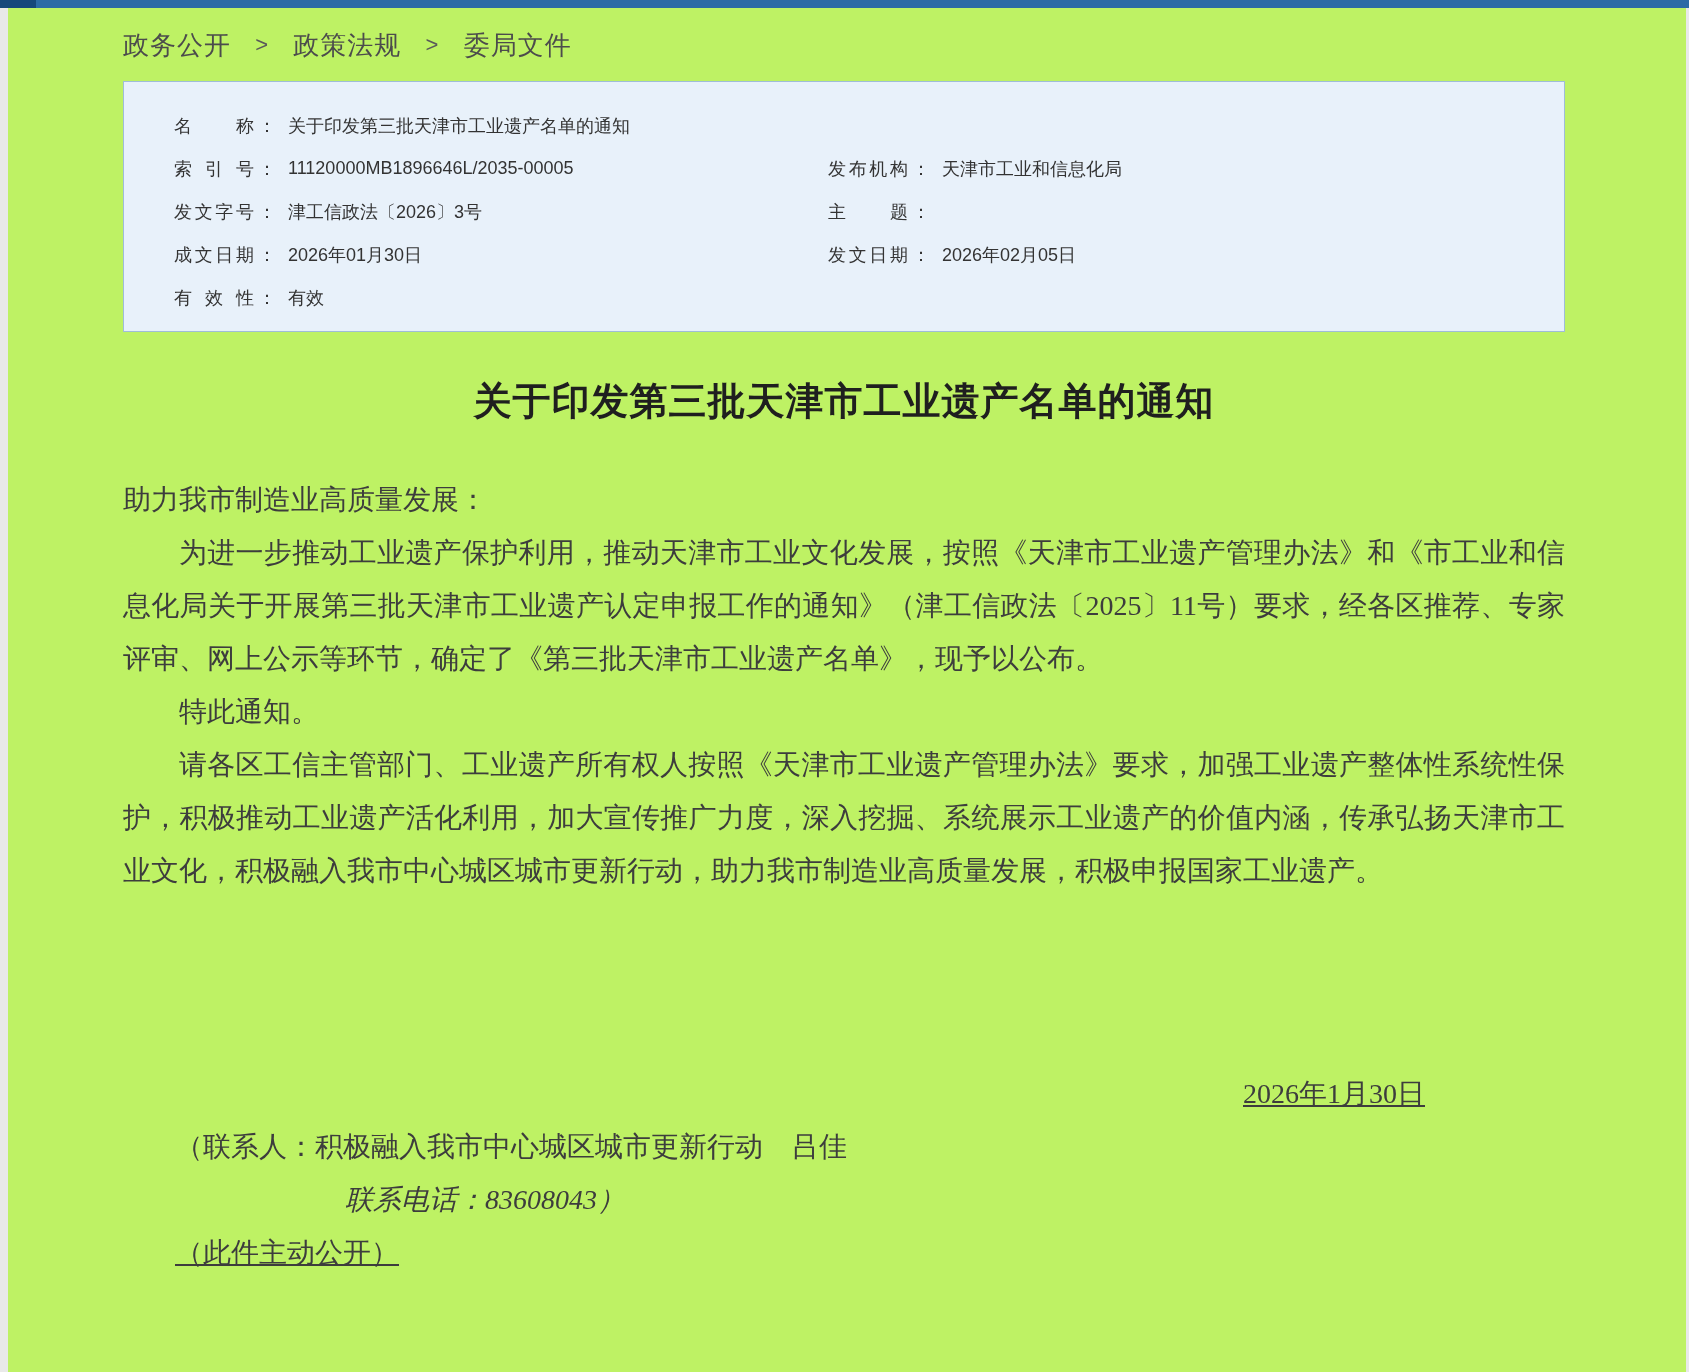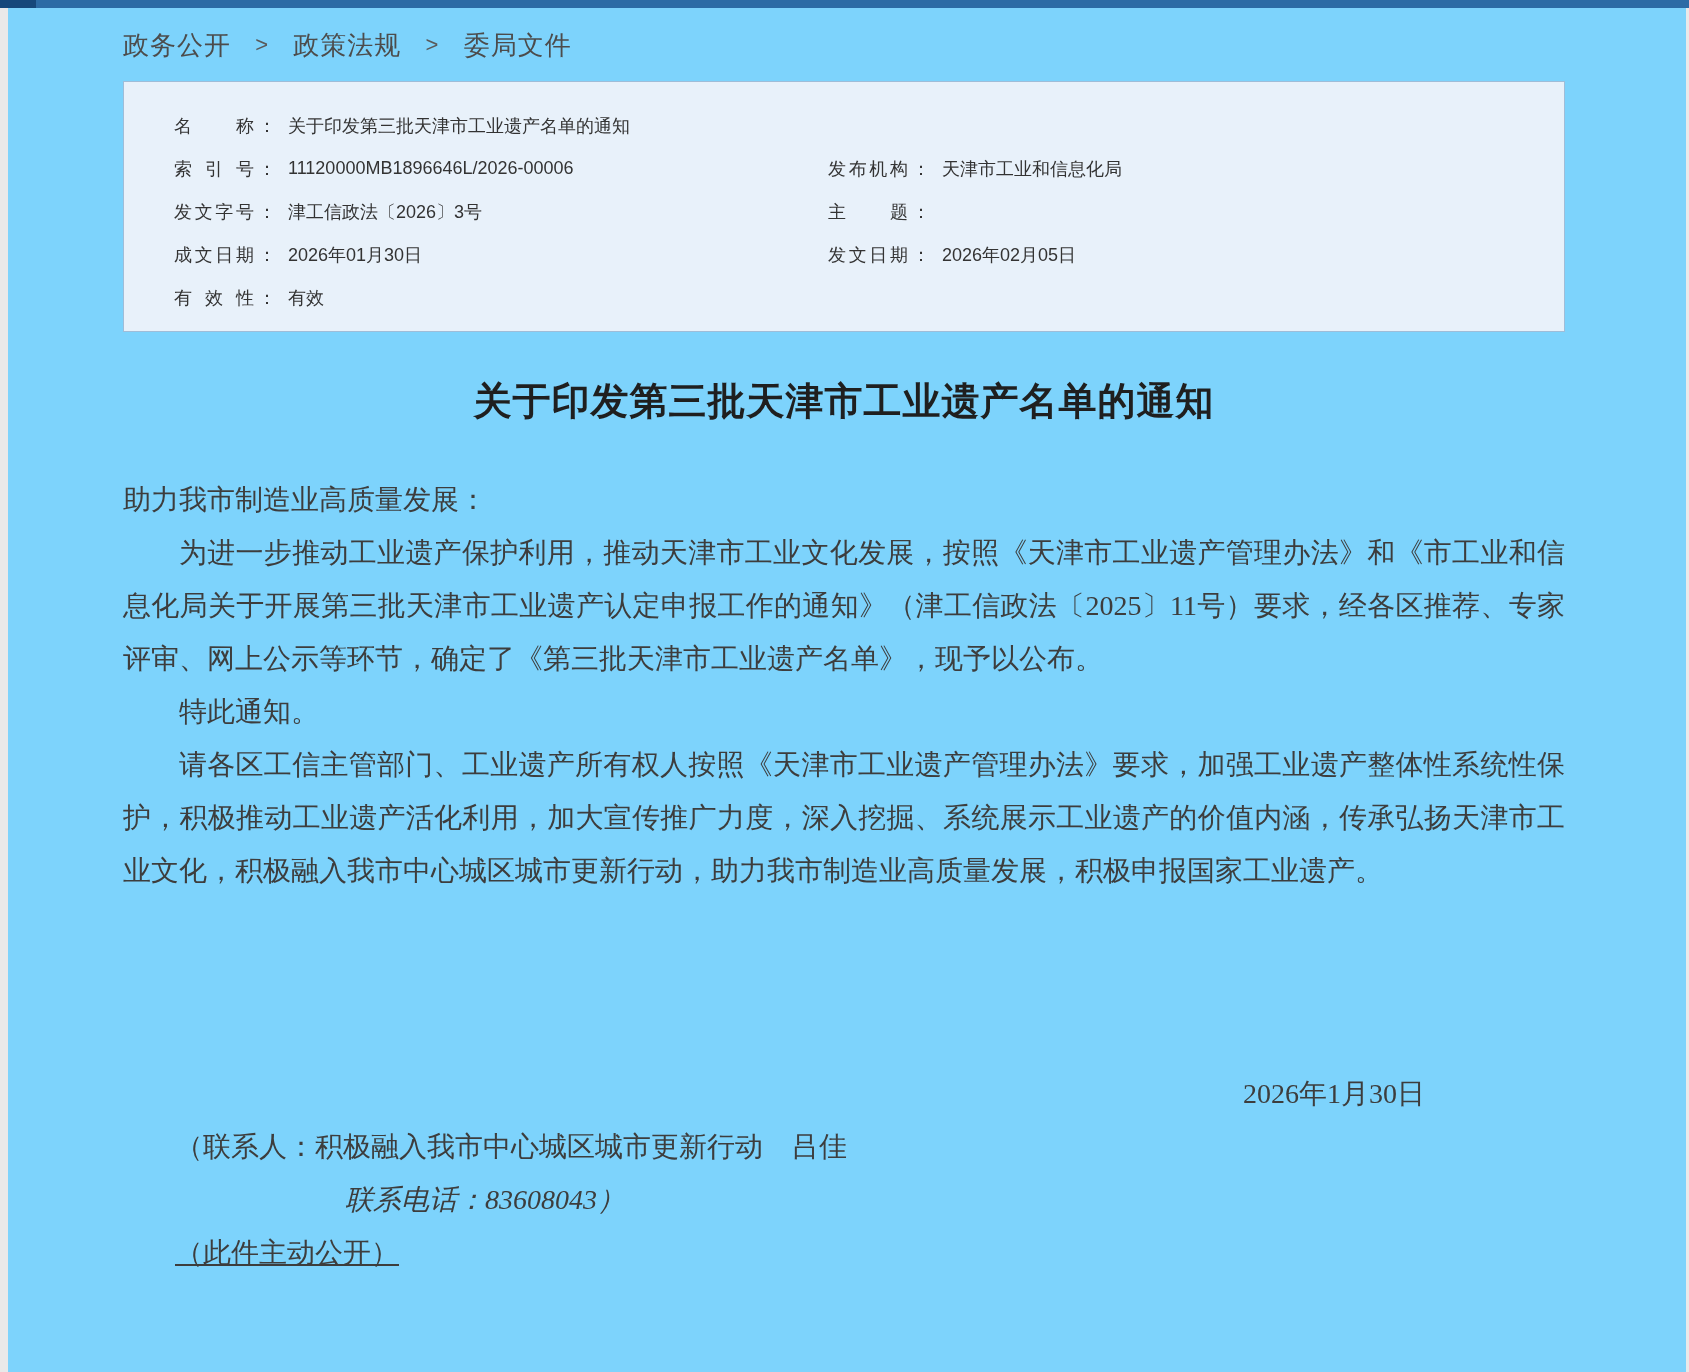--- a/index.html
+++ b/index.html
@@ -3,21 +3,21 @@
 <meta charset="utf-8">
 <style>
   html,body{margin:0;padding:0;}
   body{
     width:1689px;height:1372px;position:relative;overflow:hidden;
     background:#e9e9e9;
     font-family:"Liberation Sans","DejaVu Sans",sans-serif;
   }
   .topbar{position:absolute;top:0;left:0;width:1689px;height:8px;background:#2c6ba5;}
   .topbar-left{position:absolute;top:0;left:0;width:36px;height:8px;background:#16487b;}
-  .page{position:absolute;top:8px;left:8px;width:1678px;height:1364px;background:#7dd3fc;}
+  .page{position:absolute;top:8px;left:8px;width:1678px;height:1364px;background:#bef264;}
   .content{margin-left:115px;width:1442px;}
 
   
   .breadcrumb{padding-top:20px;font-size:26px;color:#4c4c4c;letter-spacing:1px;}
   .breadcrumb a{color:#4c4c4c;text-decoration:none;cursor:pointer;}
   .breadcrumb .sep{color:#5a5a5a;margin:0 16px;font-size:22px;vertical-align:2px;}
 
   
   .meta-box{
     margin-top:18px;background:#e8f1fa;border:1px solid #9fbdd8;
@@ -37,21 +37,21 @@
     font-family:"Liberation Serif","DejaVu Serif",serif;
     font-weight:bold;font-size:38px;line-height:48px;color:#1f1f1f;letter-spacing:1px;
   }
   .doc-body{
     margin-top:48px;
     font-family:"Liberation Serif","DejaVu Serif",serif;
     font-size:28px;line-height:53px;color:#3d3d3d;
   }
   .doc-body p{margin:0;text-align:justify;}
   .doc-body p.indent{text-indent:2em;}
-  .date-line{text-align:right !important;padding-right:140px;margin-top:170px !important;}
+  .date-line{text-align:right !important;padding-right:140px;margin-top:170px !important;text-decoration:underline;}
   .contact-1{padding-left:52px;text-align:left !important;}
   .contact-2{padding-left:222px;text-align:right;font-style:italic;}
   .disclosure{padding-left:52px;text-align:left !important;text-decoration:underline;}
 </style>
 </head>
 <body>
 
 <div class="topbar">
   <div class="topbar-left"></div>
 </div>
@@ -72,21 +72,21 @@
         <div class="meta-cell">
           <span class="meta-label">名称</span>
           <span class="meta-colon">：</span>
           <span class="meta-value">关于印发第三批天津市工业遗产名单的通知</span>
         </div>
       </div>
       <div class="meta-row">
         <div class="meta-cell left">
           <span class="meta-label">索引号</span>
           <span class="meta-colon">：</span>
-          <span class="meta-value">11120000MB1896646L/2026-00006</span>
+          <span class="meta-value">11120000MB1896646L/2035-00005</span>
         </div>
         <div class="meta-cell right">
           <span class="meta-label">发布机构</span>
           <span class="meta-colon">：</span>
           <span class="meta-value">天津市工业和信息化局</span>
         </div>
       </div>
       <div class="meta-row">
         <div class="meta-cell left">
           <span class="meta-label">发文字号</span>

